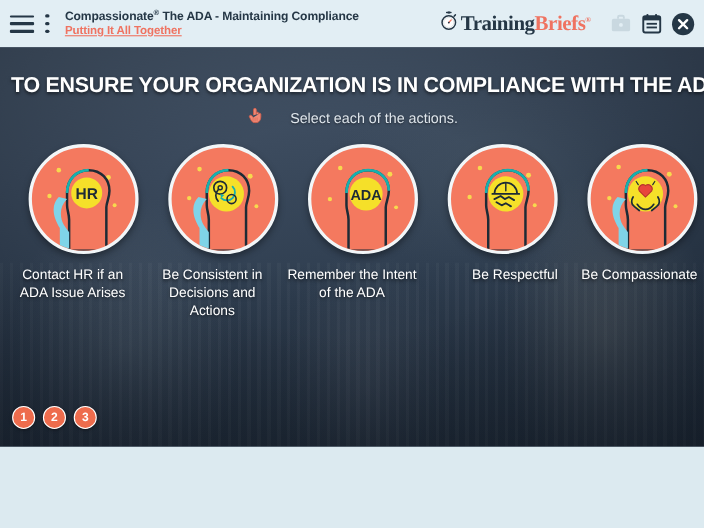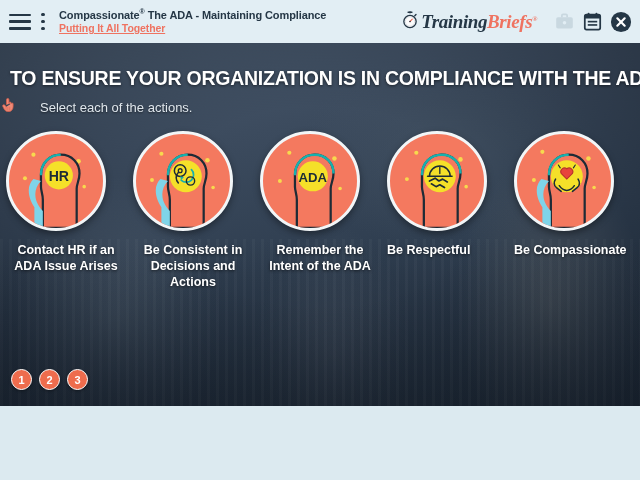--- a/index.html
+++ b/index.html
@@ -118,21 +118,20 @@
     flex: 0 0 auto;
     margin-right: 10px;
   }
   #brandlogo .logo-text {
     font-family: "Liberation Serif", serif;
     font-size: 19px;
     font-weight: bold;
     letter-spacing: -0.4px;
     white-space: nowrap;
     margin-left: 2px;
-    font-style: italic;
   }
   #brandlogo .t1 { color: #253746; }
   #brandlogo .t2 { color: #ef7361; }
   #brandlogo .reg {
     font-size: 7px;
     vertical-align: super;
     color: #ef7361;
   }
 
   .topicon {
@@ -194,20 +193,21 @@
     white-space: nowrap;
   }
 
   #slide-subtitle-row {
     position: absolute;
     left: 0;
     right: 0;
     top: 54px;
     display: flex;
     align-items: center;
+    justify-content: center;
     gap: 25px;
   }
   #slide-subtitle {
     color: #dfe6ec;
     font-size: 13px;
     text-shadow: 0 1px 2px rgba(0,0,0,0.5);
   }
 
   
   #actions {
@@ -217,21 +217,21 @@
     width: 640px;
     display: flex;
     justify-content: space-between;
     padding: 0 6px;
     box-sizing: border-box;
   }
   .action {
     width: 120px;
     display: flex;
     flex-direction: column;
-    align-items: flex-start;
+    align-items: flex-end;
     cursor: pointer;
   }
   .bubble {
     width: 94px;
     height: 94px;
     border-radius: 50%;
     background: #f4795f;
     border: 3px solid #f2f6f8;
     box-shadow: 0 3px 7px rgba(0,0,0,0.38);
     position: relative;
@@ -241,21 +241,20 @@
   .bubble svg { display: block; width: 100%; height: 100%; }
 
   .action-label {
     margin-top: 11px;
     text-align: center;
     color: #ffffff;
     font-size: 12.5px;
     line-height: 1.28;
     text-shadow: 0 1px 3px rgba(0,0,0,0.6);
     max-width: 122px;
-    font-weight: bold;
   }
 
   
   #pager {
     position: absolute;
     left: 11px;
     bottom: 16px;
     display: flex;
     gap: 7px;
   }

